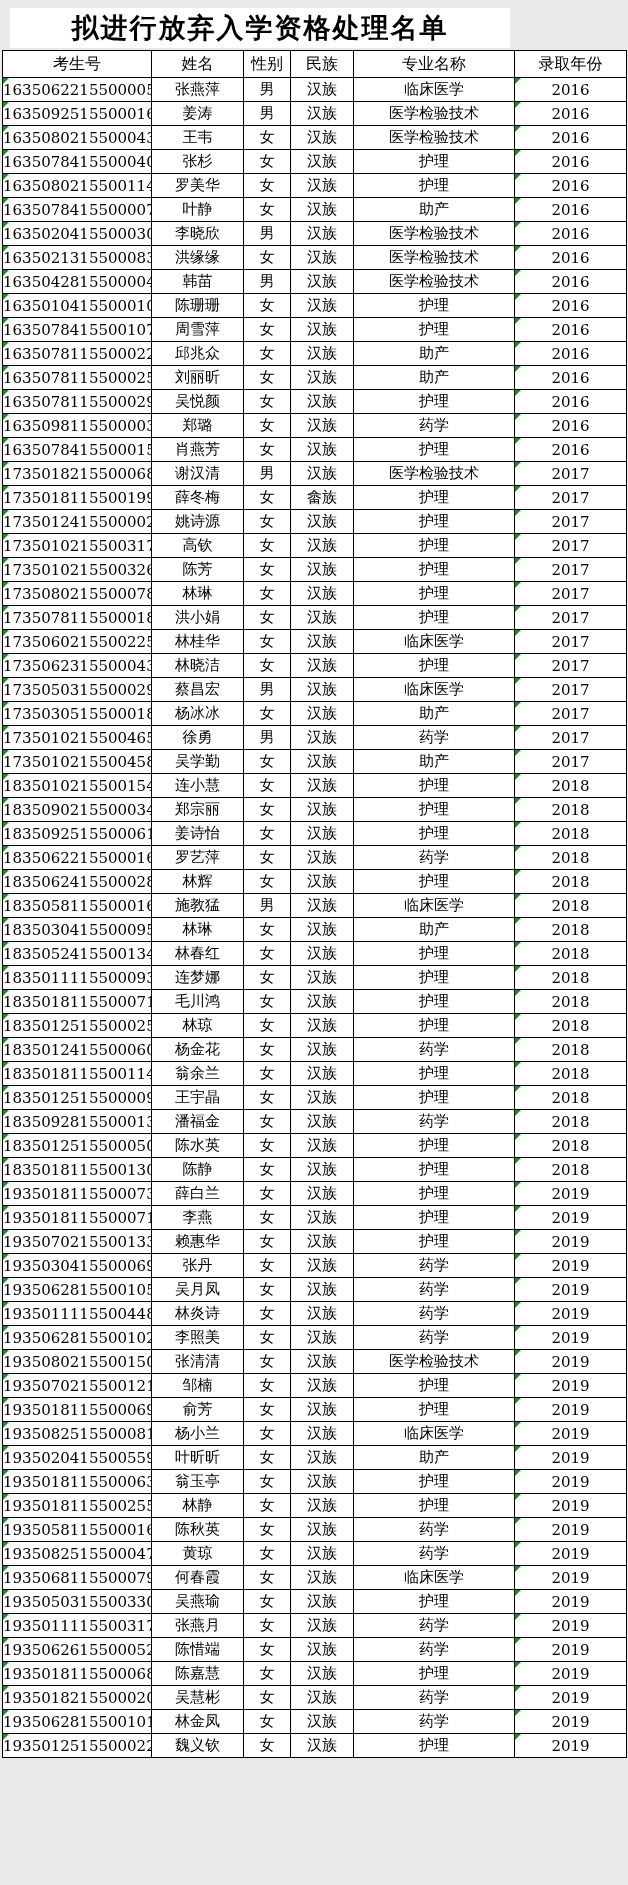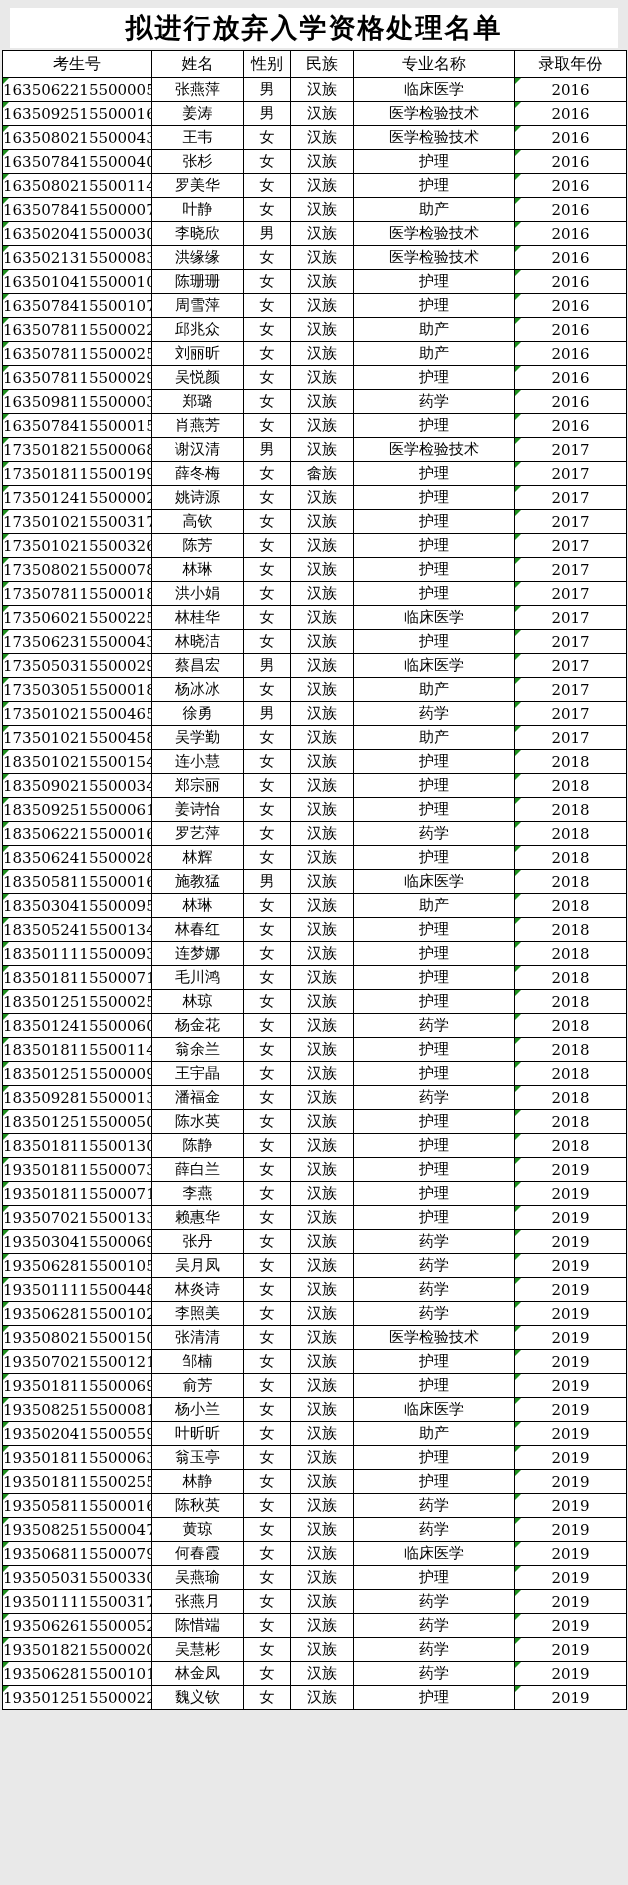--- a/index.html
+++ b/index.html
@@ -4,21 +4,21 @@
 <style>
   * { box-sizing: border-box; }
   html, body { margin: 0; padding: 0; }
   body {
     width: 628px; height: 1885px;
     background: #e9e9e9;
     font-family: "DejaVu Serif", "Liberation Serif", serif;
     position: relative;
   }
   .title-band {
-    position: absolute; left: 10px; top: 8px; width: 608px; height: 40px;
+    position: absolute; left: 10px; top: 8px; width: 500px; height: 40px;
     background: #ffffff;
     display: flex; align-items: center; justify-content: center;
   }
   .page-title {
     font-size: 27px; font-weight: bold; color: #000000;
     letter-spacing: 2px; white-space: nowrap;
   }
   table.roster {
     position: absolute; left: 2px; top: 50px; width: 624px;
     border-collapse: collapse; background: #ffffff;
@@ -135,20 +135,28 @@
       </tr>
       <tr>
         <td class="tri">1635021315500083<i></i></td>
         <td>洪缘缘</td>
         <td>女</td>
         <td>汉族</td>
         <td>医学检验技术</td>
         <td class="tri">2016<i></i></td>
       </tr>
       <tr>
+        <td class="tri">1635042815500004<i></i></td>
+        <td>韩苗</td>
+        <td>男</td>
+        <td>汉族</td>
+        <td>医学检验技术</td>
+        <td class="tri">2016<i></i></td>
+      </tr>
+      <tr>
         <td class="tri">1635010415500010<i></i></td>
         <td>陈珊珊</td>
         <td>女</td>
         <td>汉族</td>
         <td>护理</td>
         <td class="tri">2016<i></i></td>
       </tr>
       <tr>
         <td class="tri">1635078415500107<i></i></td>
         <td>周雪萍</td>
@@ -588,20 +596,28 @@
         <td>汉族</td>
         <td>药学</td>
         <td class="tri">2019<i></i></td>
       </tr>
       <tr>
         <td class="tri">1935062615500052<i></i></td>
         <td>陈惜端</td>
         <td>女</td>
         <td>汉族</td>
         <td>药学</td>
+        <td class="tri">2019<i></i></td>
+      </tr>
+      <tr>
+        <td class="tri">1935018115500068<i></i></td>
+        <td>陈嘉慧</td>
+        <td>女</td>
+        <td>汉族</td>
+        <td>护理</td>
         <td class="tri">2019<i></i></td>
       </tr>
       <tr>
         <td class="tri">1935018215500020<i></i></td>
         <td>吴慧彬</td>
         <td>女</td>
         <td>汉族</td>
         <td>药学</td>
         <td class="tri">2019<i></i></td>
       </tr>

